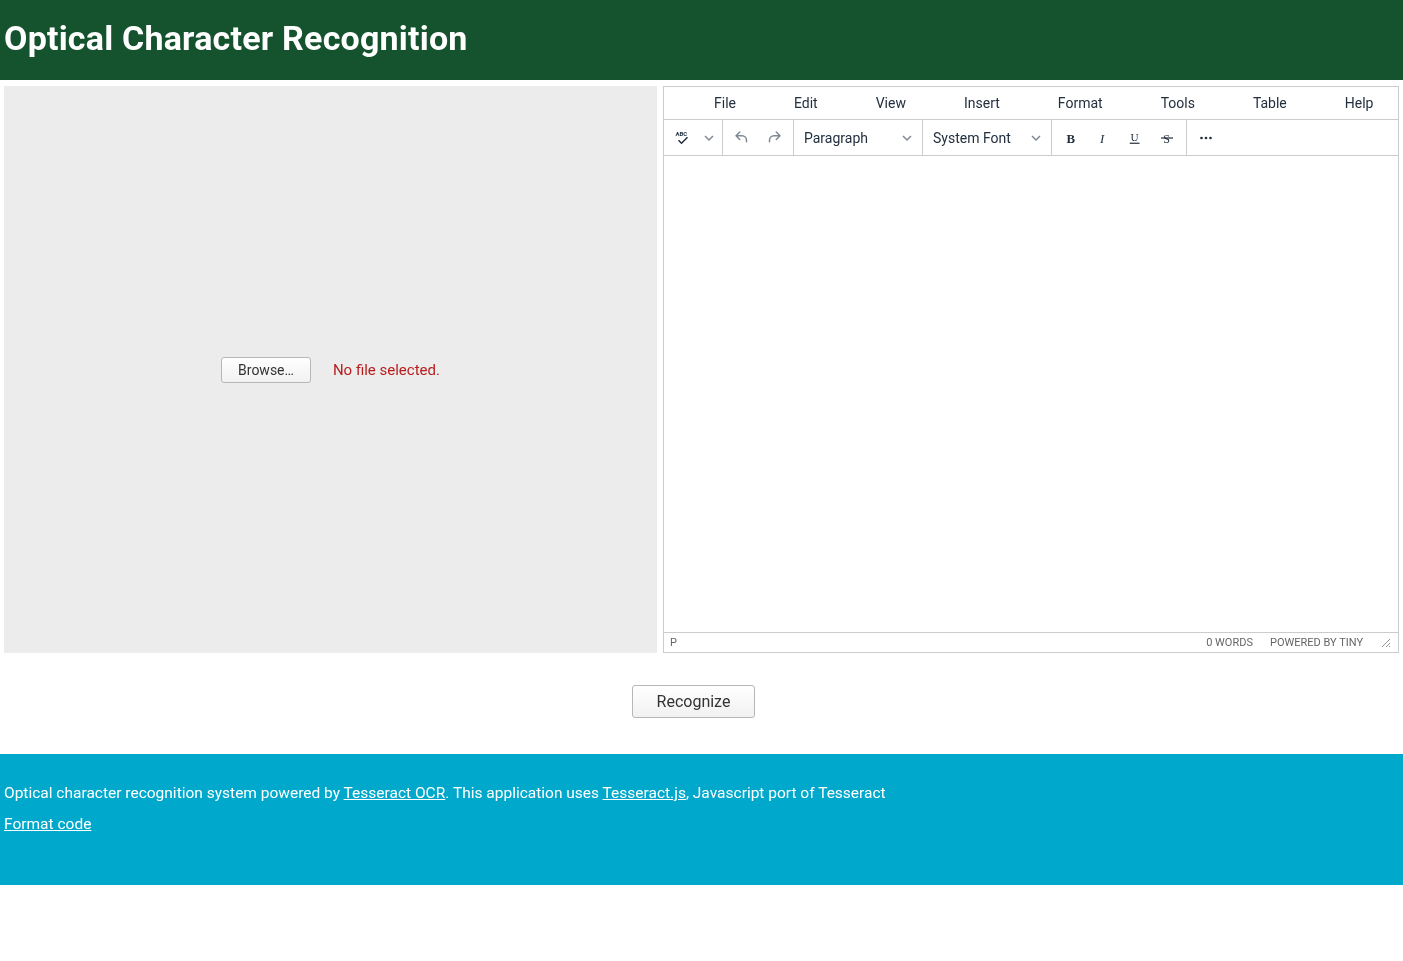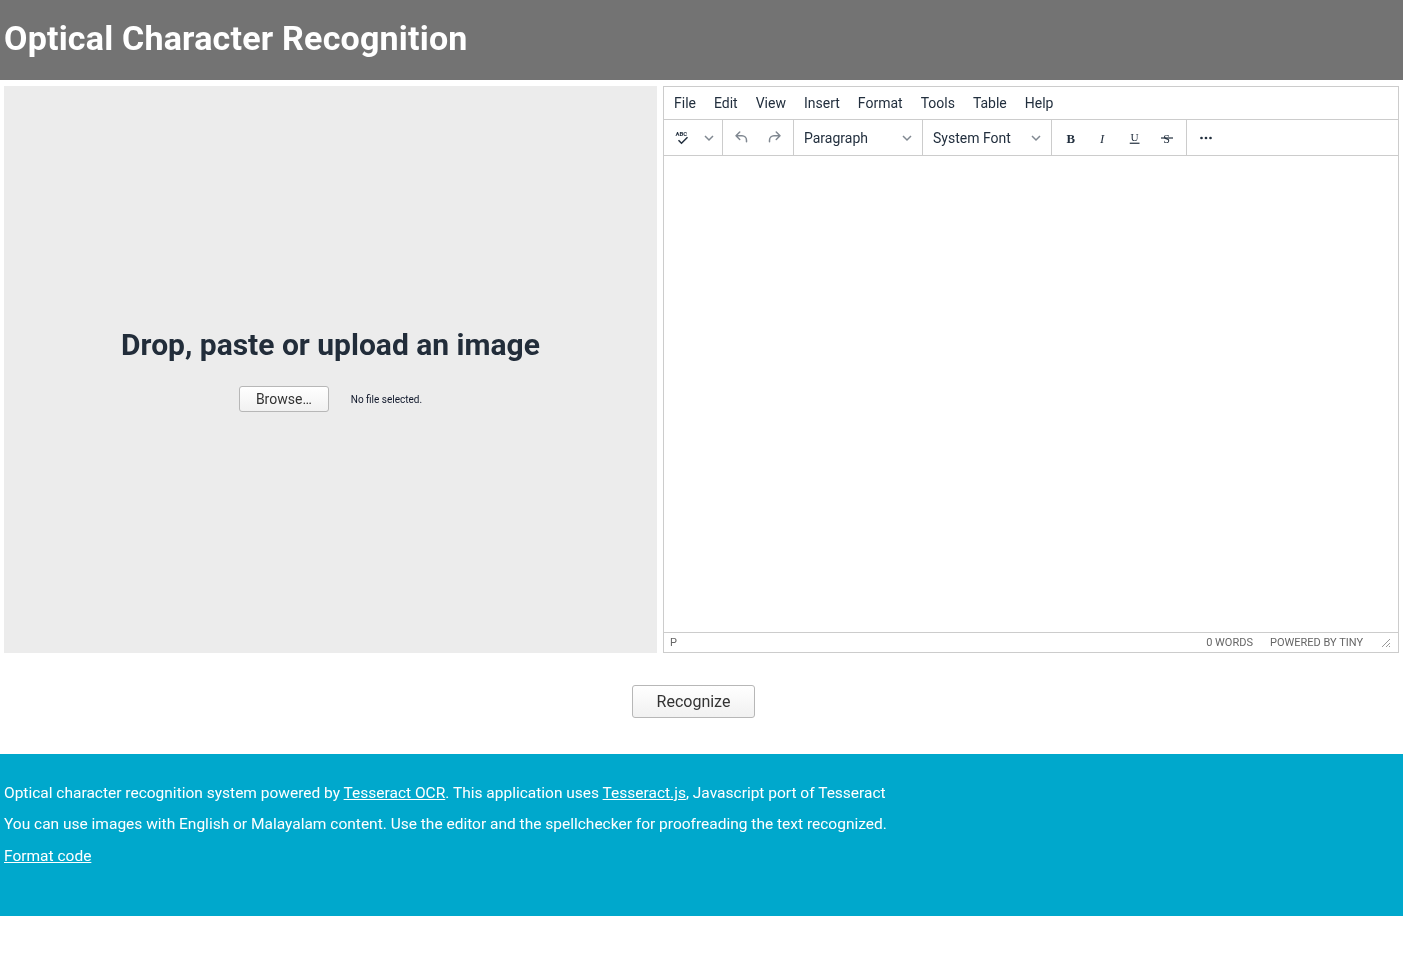--- a/index.html
+++ b/index.html
@@ -3,21 +3,21 @@
 <meta charset="utf-8">
 <style>
   * { box-sizing: border-box; margin: 0; padding: 0; }
   body {
     font-family: -apple-system, BlinkMacSystemFont, "Segoe UI", Roboto, "Helvetica Neue", Arial, sans-serif;
     background: #fff;
     color: #222;
     width: 1403px;
   }
   .header {
-    background: #737373;
+    background: #14532d;
     color: #fff;
     padding: 18px 4px 22px 4px;
   }
   .header h1 {
     font-weight: 700;
     font-size: 34px;
     letter-spacing: 0.2px;
   }
   .main {
     display: flex;
@@ -48,40 +48,40 @@
     background: linear-gradient(#fff,#f1f1f1);
     border: 1px solid #b7b7b7;
     border-radius: 3px;
     padding: 4px 16px;
     font-size: 14px;
     color: #333;
     cursor: pointer;
     font-family: inherit;
   }
   .file-status {
-    font-size: 10px;
-    color: #0f172a;
+    font-size: 15px;
+    color: #b91c1c;
   }
   .right-panel {
     flex: 1;
     border: 1px solid #ccc;
     display: flex;
     flex-direction: column;
     height: 567px;
     background: #fff;
   }
   .menubar {
     display: flex;
     gap: 18px;
     padding: 8px 10px;
     border-bottom: 1px solid #ccc;
     font-size: 14px;
     color: #222f3e;
   }
-  .menubar span { cursor: pointer; }
+  .menubar span { cursor: pointer; margin-left: 40px; }
   .toolbar {
     display: flex;
     border-bottom: 1px solid #ccc;
     height: 36px;
     align-items: stretch;
   }
   .tb-group {
     display: flex;
     align-items: center;
     border-right: 1px solid #ccc;
@@ -156,21 +156,20 @@
 </style>
 </head>
 <body>
 
 <div class="header">
   <h1>Optical Character Recognition</h1>
 </div>
 
 <div class="main">
   <div class="left-panel">
-    <div class="drop-label">Drop, paste or upload an image</div>
     <div class="file-row">
       <button class="browse-btn">Browse…</button>
       <span class="file-status">No file selected.</span>
     </div>
   </div>
 
   <div class="right-panel">
     <div class="menubar">
       <span>File</span>
       <span>Edit</span>
@@ -277,15 +276,14 @@
 </div>
 
 <div class="recognize-row">
   <button class="recognize-btn">Recognize</button>
 </div>
 
 <div class="footer">
   <p>
     <span>Optical character recognition system powered by </span><a href="#">Tesseract OCR</a><span>. This application uses </span><a href="#">Tesseract.js</a><span>, Javascript port of Tesseract</span>
   </p>
-  <p>You can use images with English or Malayalam content. Use the editor and the spellchecker for proofreading the text recognized.</p>
   <p><a href="#">Format code</a></p>
 </div>
 
 </body></html>

